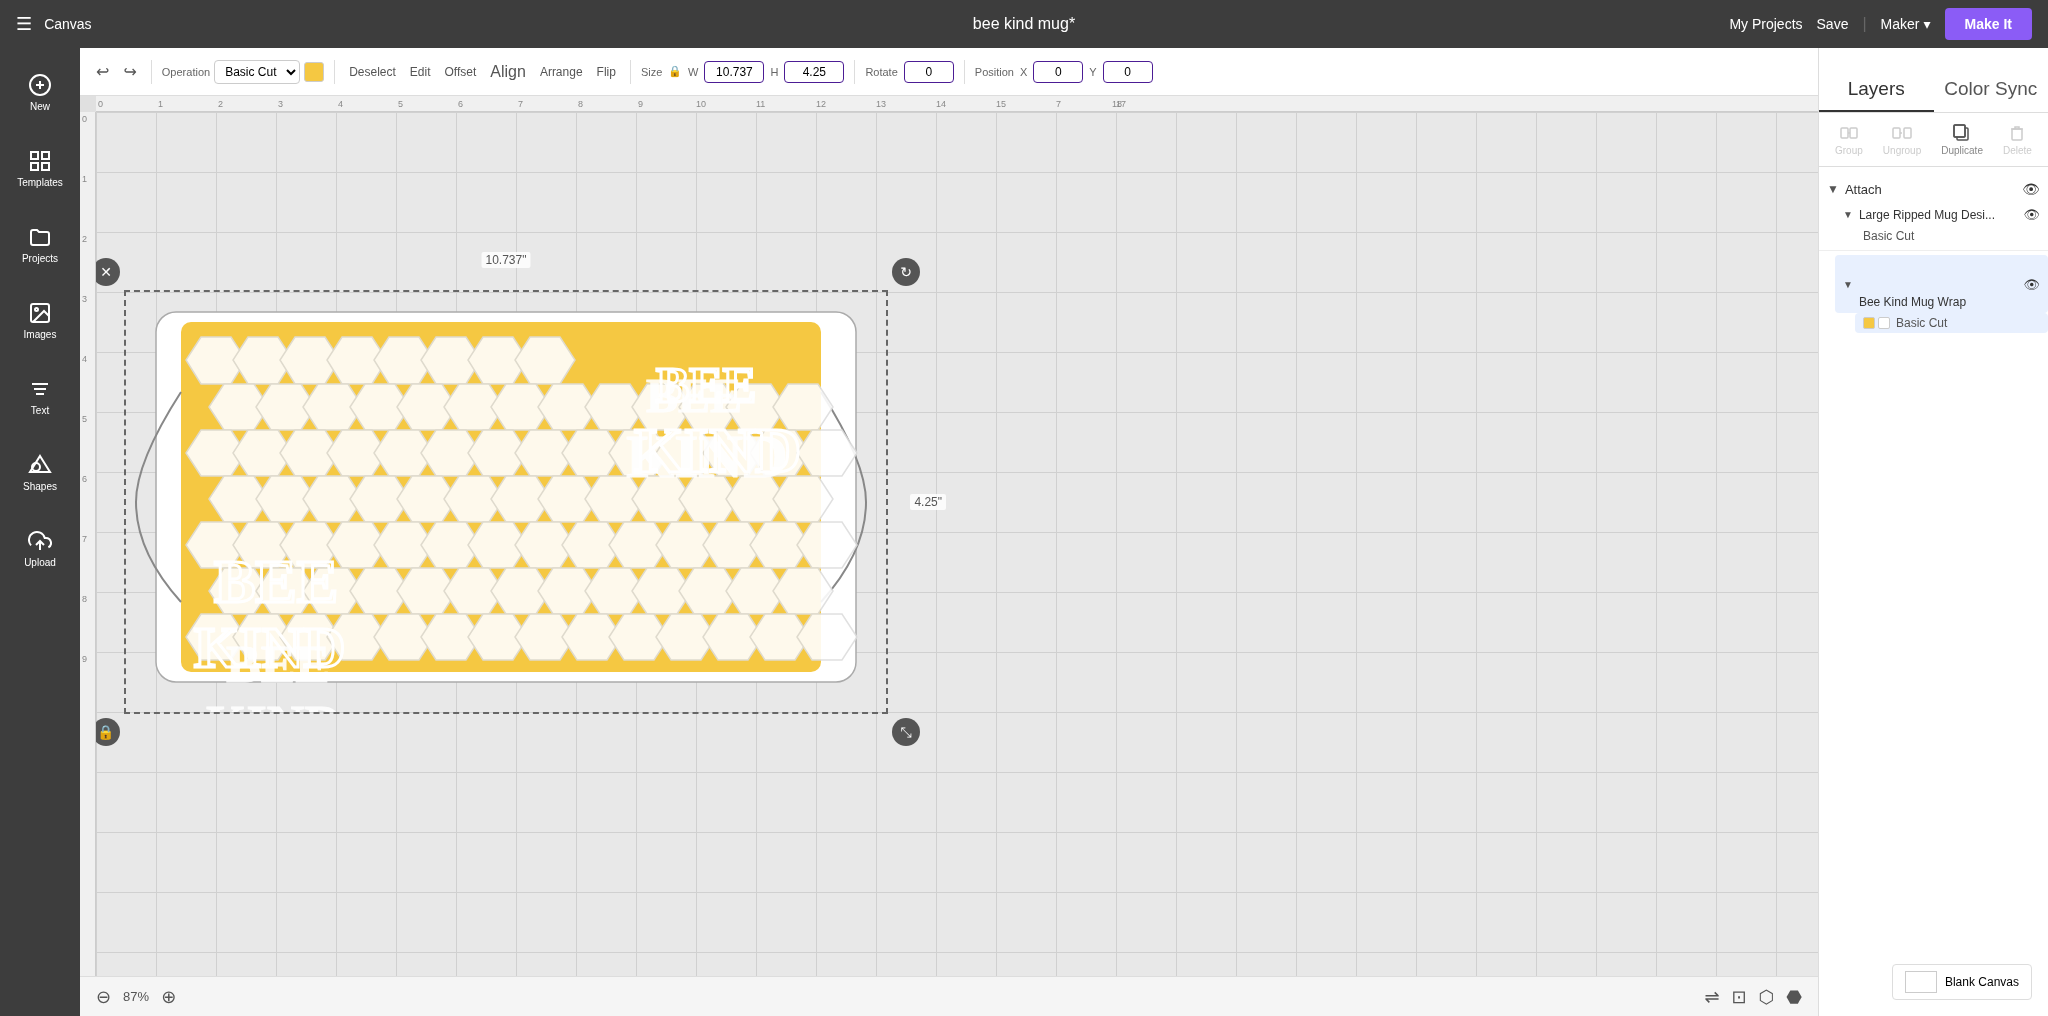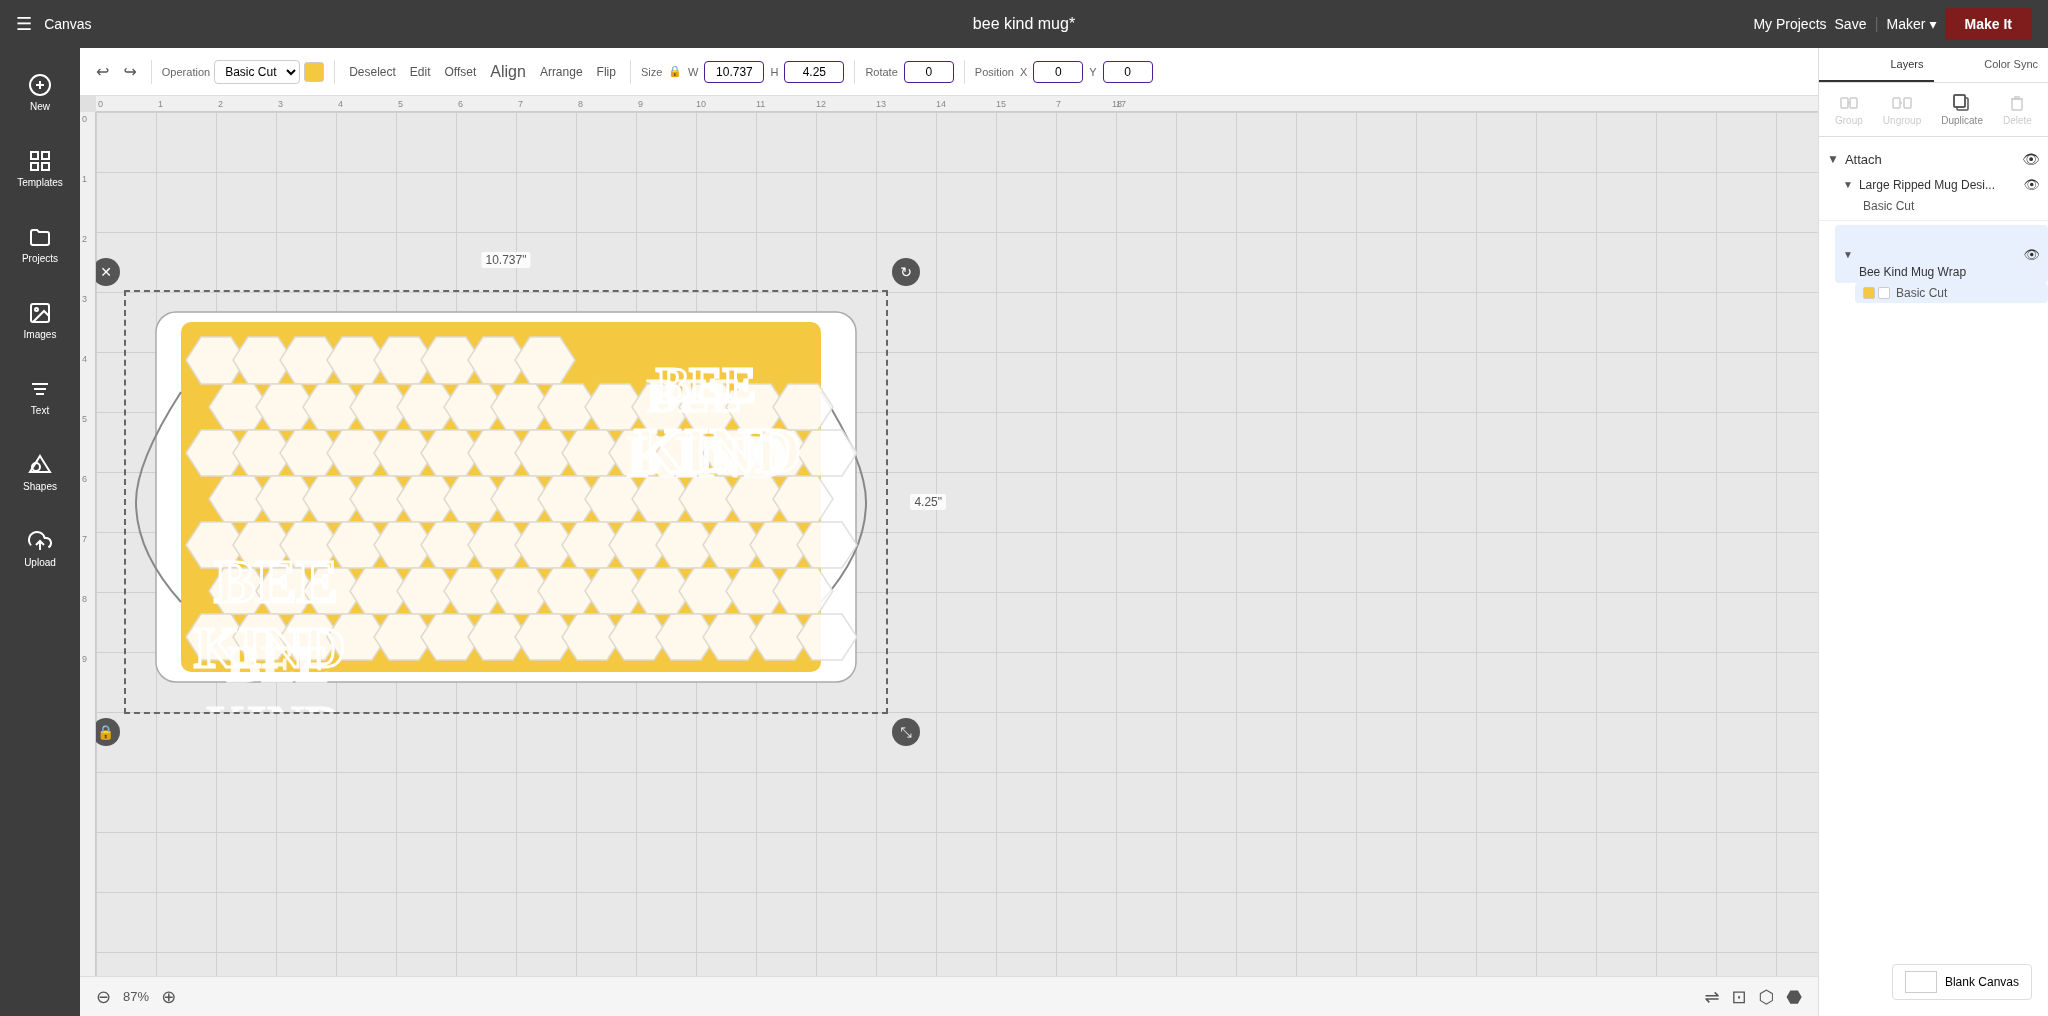--- a/index.html
+++ b/index.html
@@ -7,26 +7,26 @@
 
     
     #header {
       position: absolute; top: 0; left: 0; right: 0; height: 48px;
       background: #3d3d3d; display: flex; align-items: center; padding: 0 16px;
       z-index: 100;
     }
     #header .menu-icon { color: white; font-size: 18px; margin-right: 12px; cursor: pointer; }
     #header .canvas-label { color: white; font-size: 14px; margin-right: auto; }
     #header .project-title { color: white; font-size: 16px; position: absolute; left: 50%; transform: translateX(-50%); }
-    #header .header-right { display: flex; align-items: center; gap: 8px; }
+    #header .header-right { display: flex; align-items: center; gap: 14px; }
     #header .my-projects-btn { color: white; font-size: 14px; background: none; border: none; cursor: pointer; }
     #header .save-btn { color: white; font-size: 14px; background: none; border: none; cursor: pointer; }
     #header .divider { color: #666; }
     #header .maker-btn { color: white; font-size: 14px; background: none; border: none; cursor: pointer; display: flex; align-items: center; gap: 4px; }
-    #header .make-it-btn { background: #7f1d1d; color: white; border: none; border-radius: 4px; padding: 8px 20px; font-size: 14px; font-weight: 600; cursor: pointer; }
+    #header .make-it-btn { background: #8b5cf6; color: white; border: none; border-radius: 4px; padding: 8px 20px; font-size: 14px; font-weight: 600; cursor: pointer; }
 
     
     #toolbar {
       position: absolute; top: 48px; left: 80px; right: 1330px; height: 48px;
       background: white; border-bottom: 1px solid #ddd; display: flex; align-items: center;
       padding: 0 12px; gap: 8px; z-index: 90;
     }
     .toolbar-group { display: flex; align-items: center; gap: 4px; }
     .toolbar-sep { width: 1px; height: 24px; background: #ddd; margin: 0 4px; }
     .toolbar-label { font-size: 11px; color: #666; white-space: nowrap; }
@@ -101,22 +101,22 @@
 
     
     #layers-panel {
       position: absolute; top: 48px; right: 0; width: 230px; bottom: 0;
       background: white; border-left: 1px solid #ddd; z-index: 90;
     }
     #layers-tabs {
       display: flex; border-bottom: 1px solid #ddd;
     }
     .layers-tab {
-      flex: 1; padding: 10px; text-align: right; font-size: 11px;
-      cursor: pointer; color: #555;
+      flex: 1; padding: 10px; text-align: center; font-size: 19px;
+      cursor: pointer; color: #555; margin-top: 20px;
     }
     .layers-tab.active { color: #333; border-bottom: 2px solid #333; font-weight: 500; }
 
     #layers-actions {
       display: flex; align-items: center; justify-content: space-around;
       padding: 8px; border-bottom: 1px solid #ddd;
     }
     .layer-action {
       display: flex; flex-direction: column; align-items: center; gap: 2px;
       font-size: 10px; color: #888; cursor: pointer; padding: 4px 8px;

